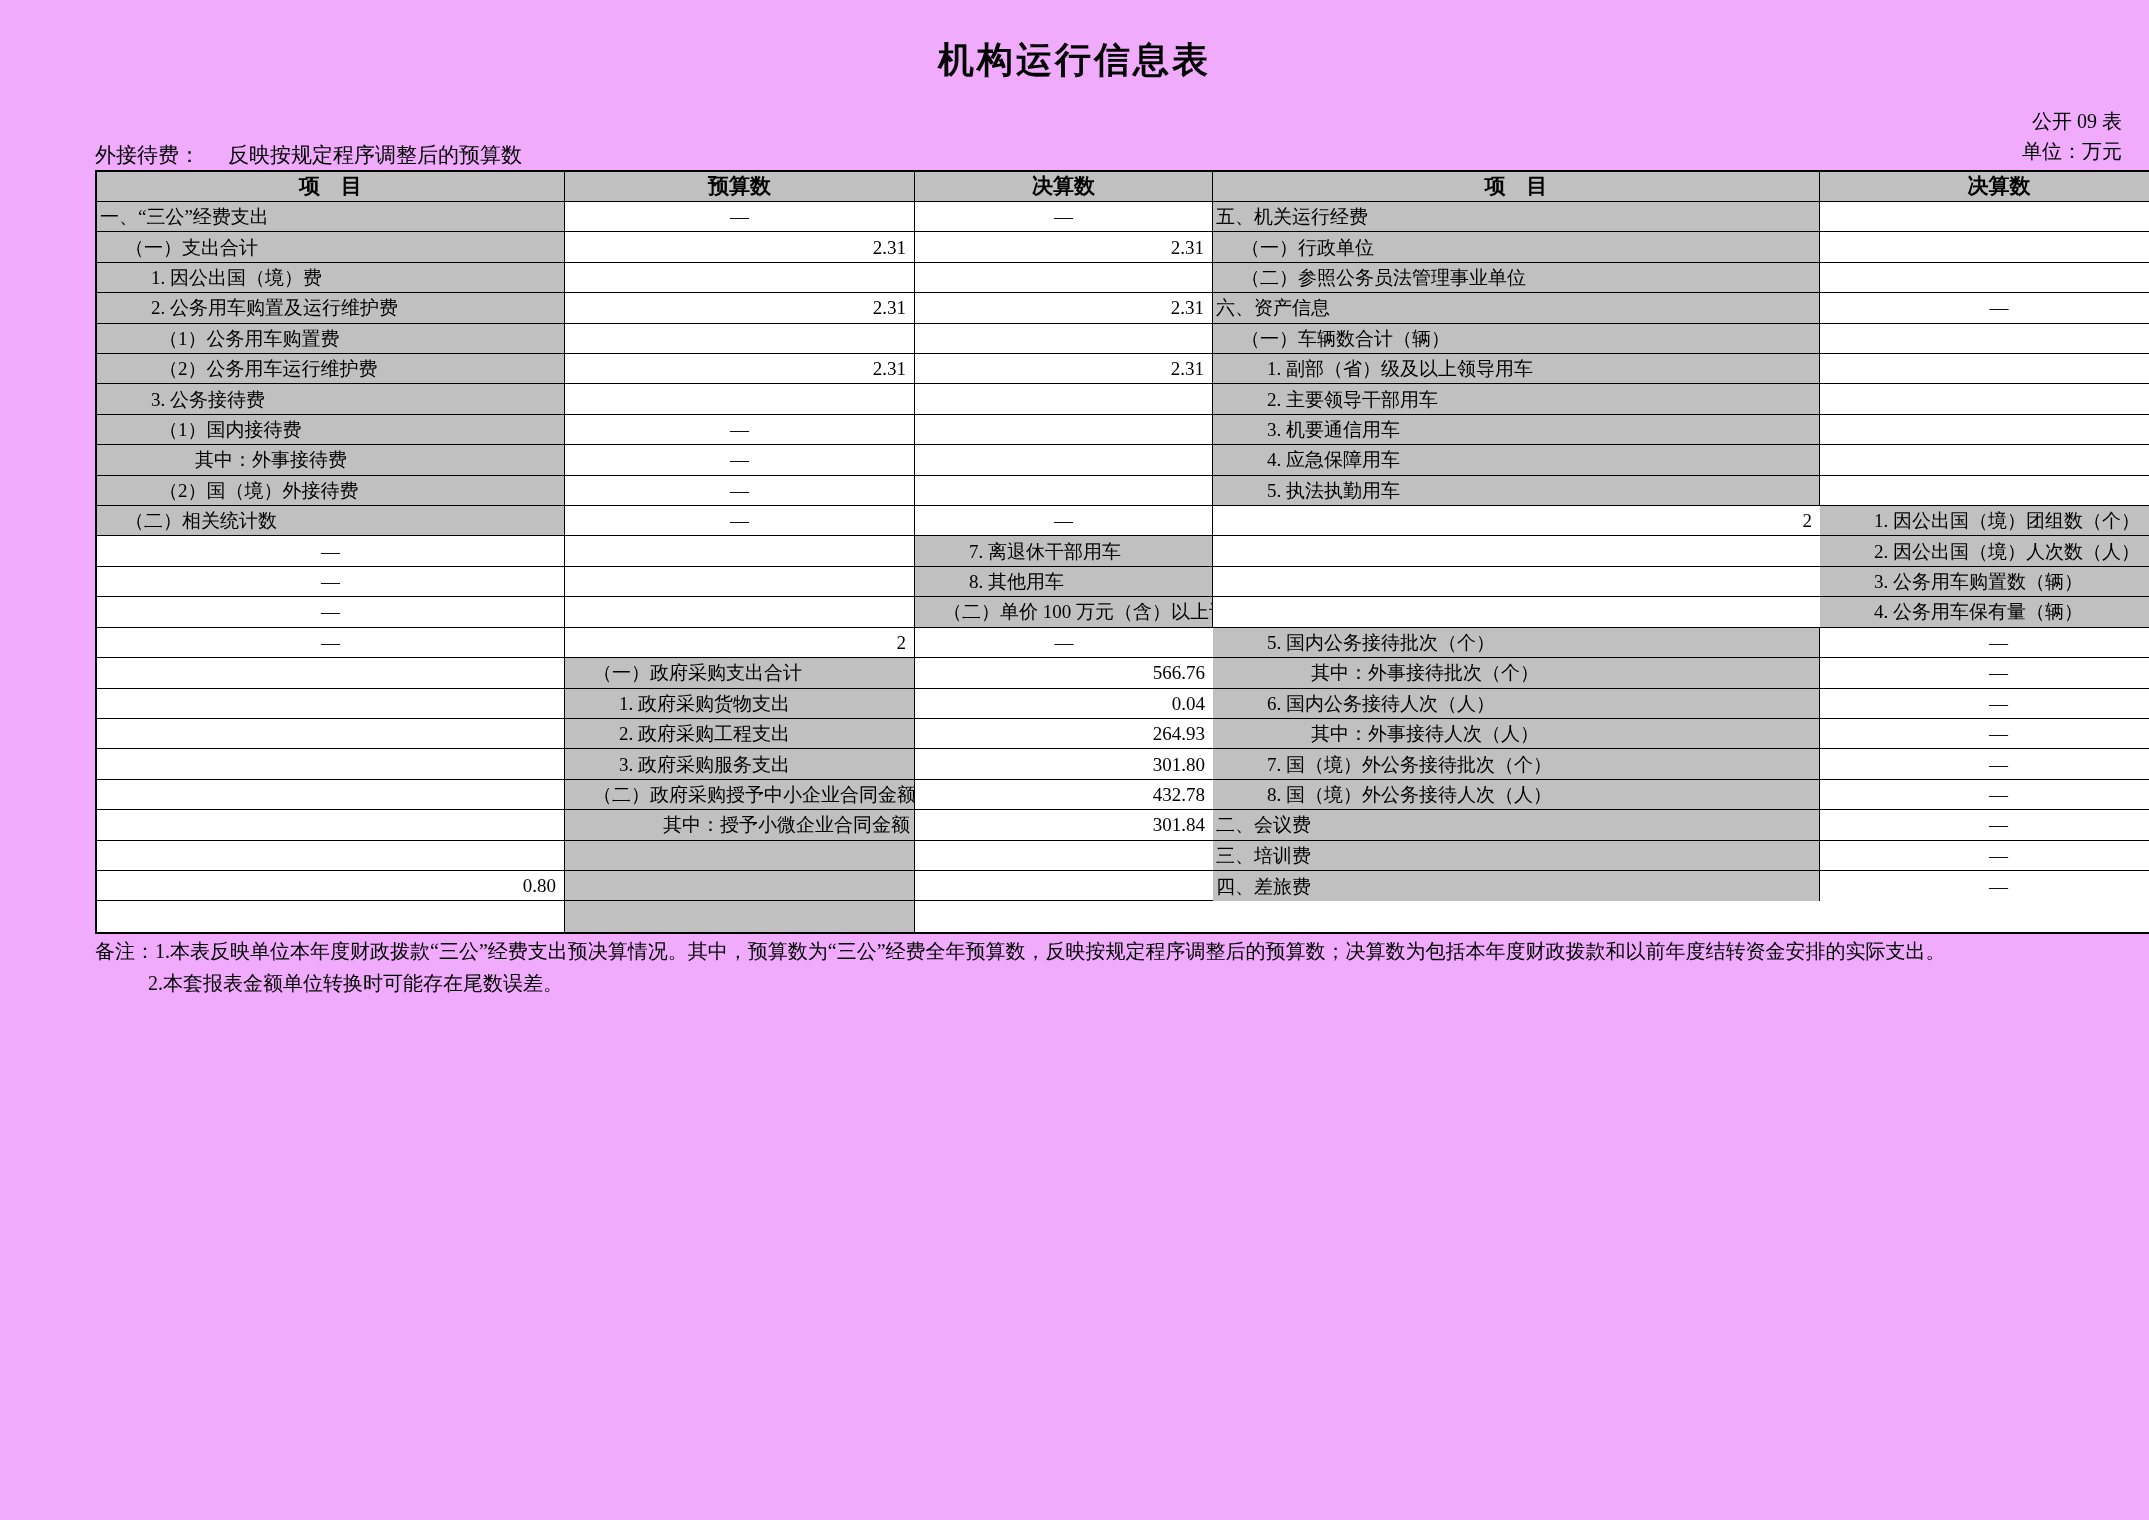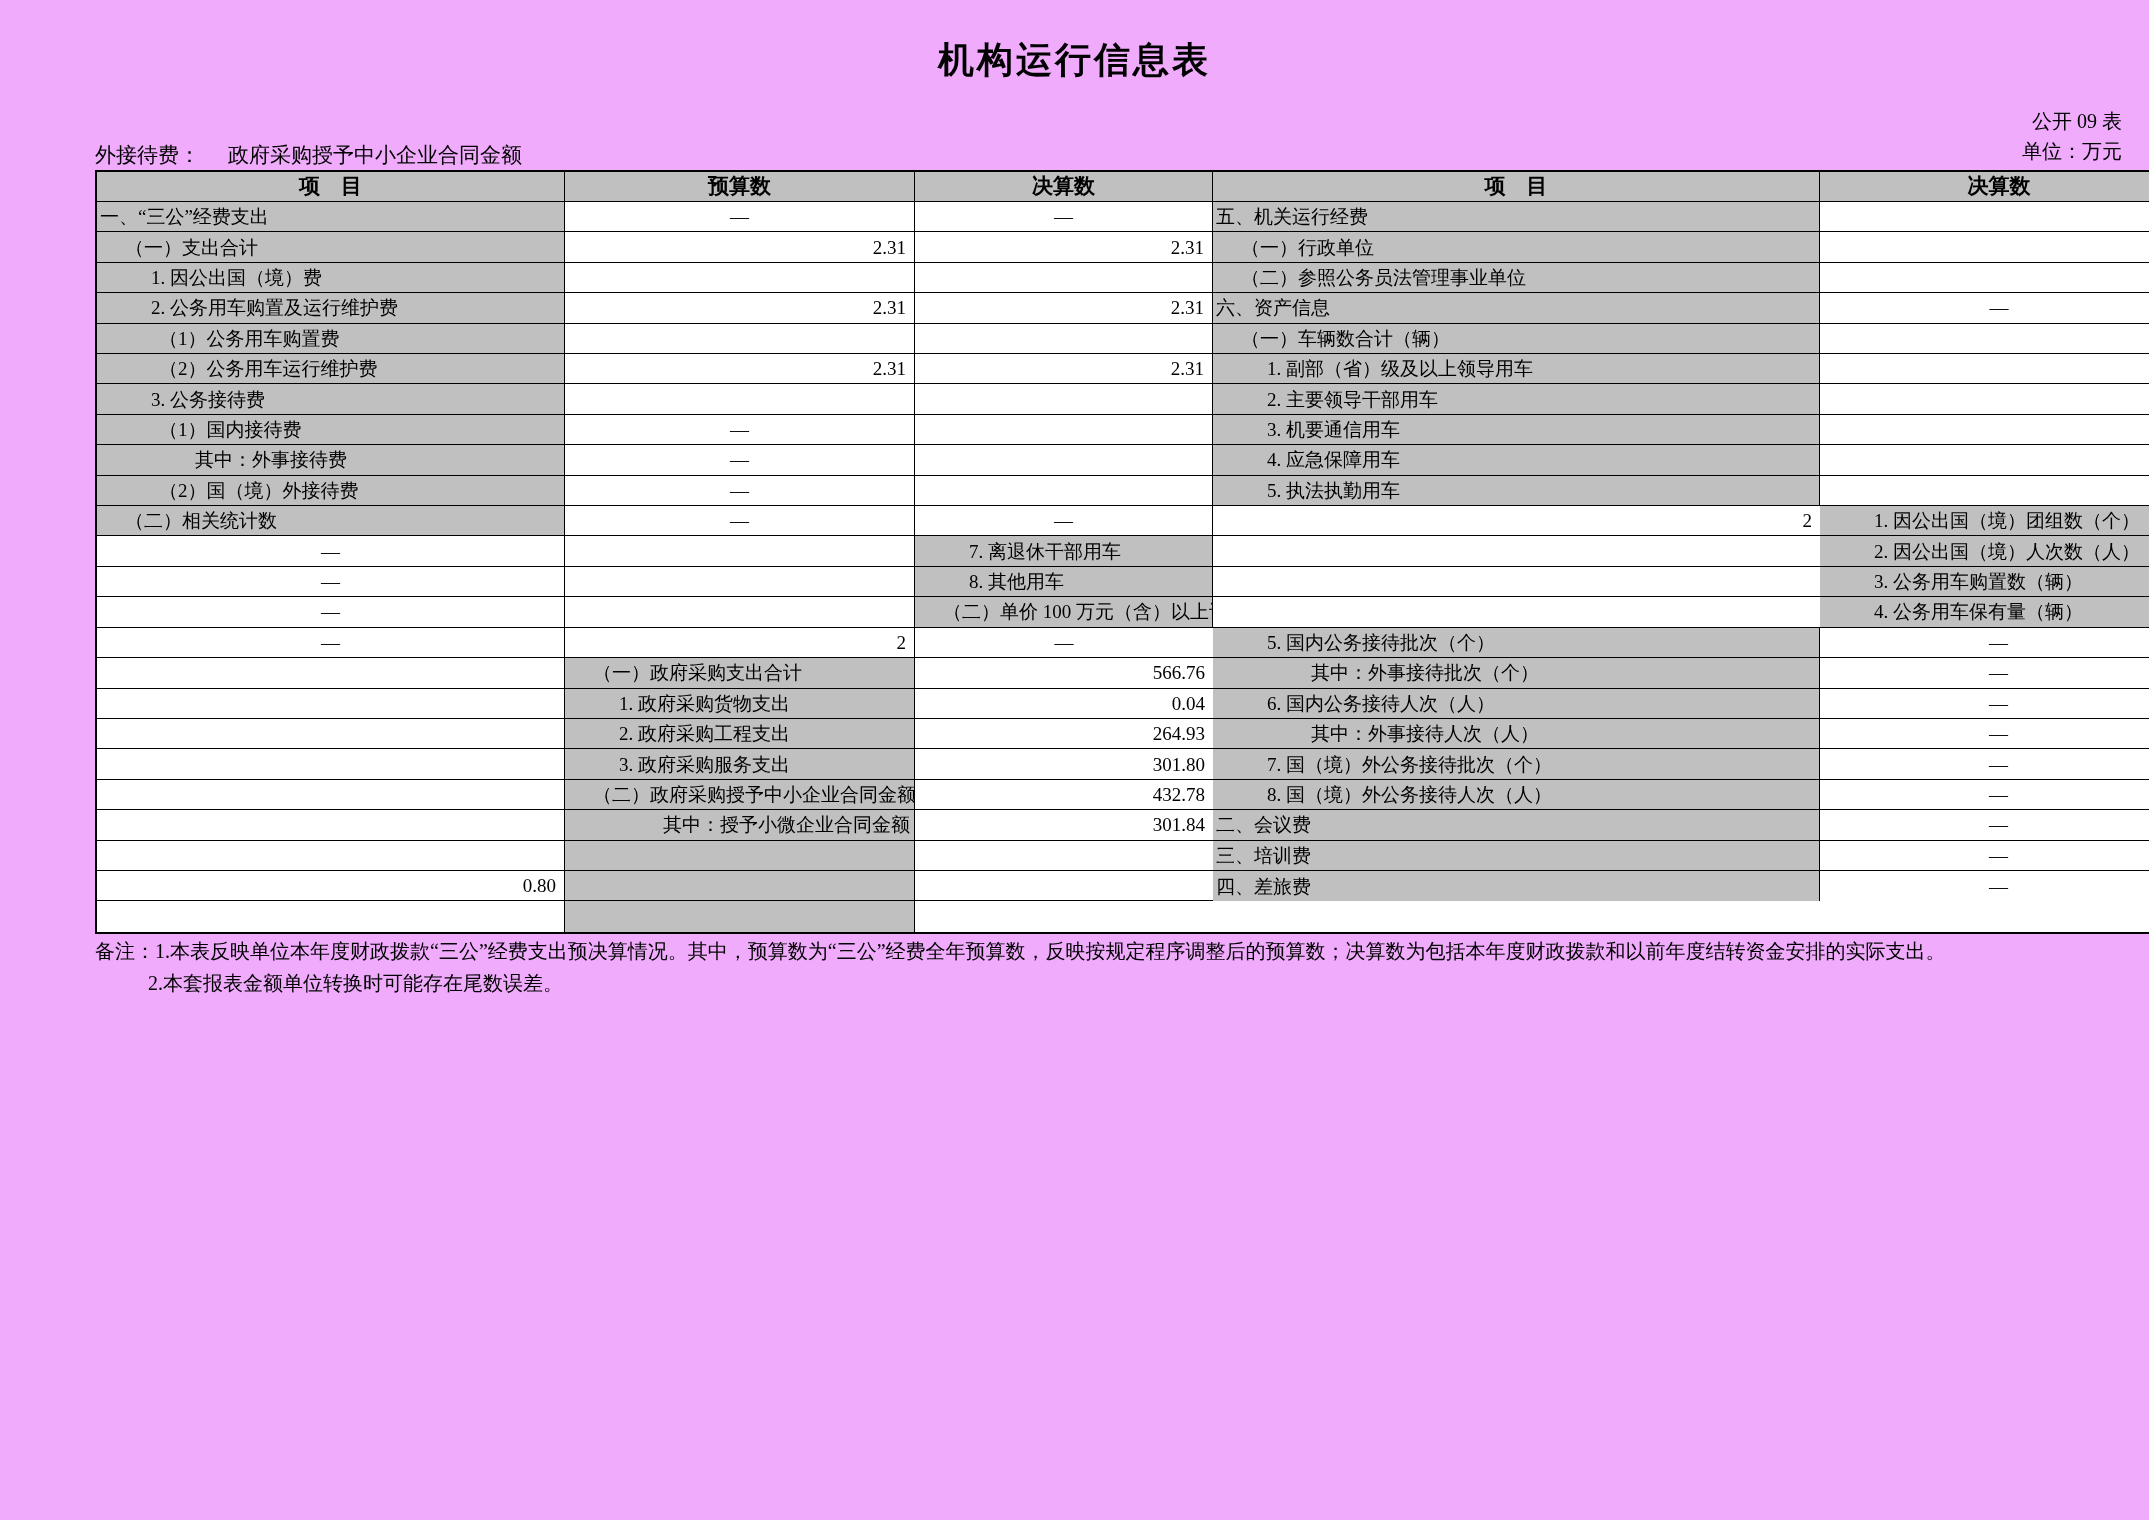--- a/index.html
+++ b/index.html
@@ -99,21 +99,21 @@
 </head>
 <body>
 
 <div class="page">
 
   <div class="title">机构运行信息表</div>
 
   <div class="table-code">公开 09 表</div>
 
   <div class="org-line">
-    <span>外接待费：</span><span class="org-name">政府采购授予中小企业合同金额</span>
+    <span>外接待费：</span><span class="org-name">反映按规定程序调整后的预算数</span>
   </div>
 
   <div class="unit-label">单位：万元</div>
 
   <div class="grid">
     <div class="cell hdr">项　目</div>
     <div class="cell hdr">预算数</div>
     <div class="cell hdr">决算数</div>
     <div class="cell hdr">项　目</div>
     <div class="cell hdr last-col">决算数</div>

